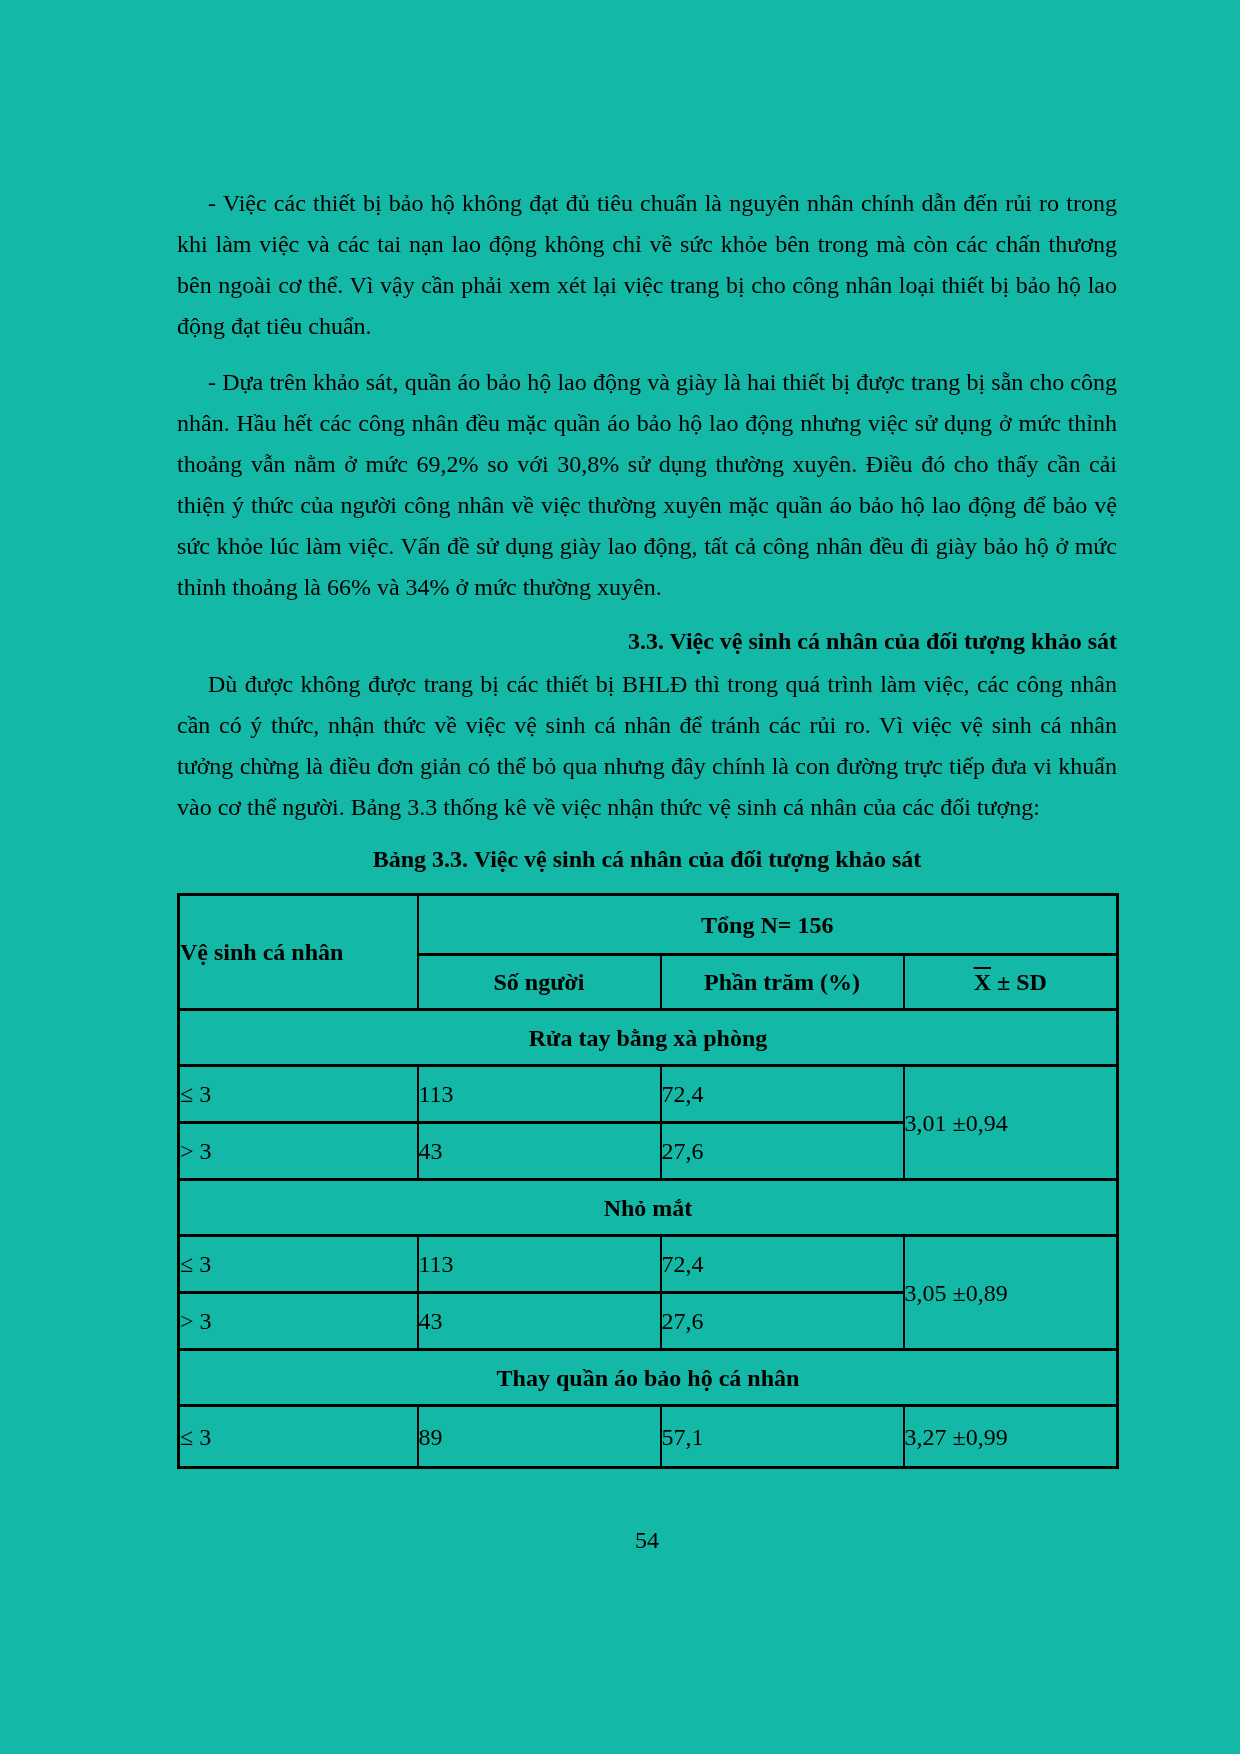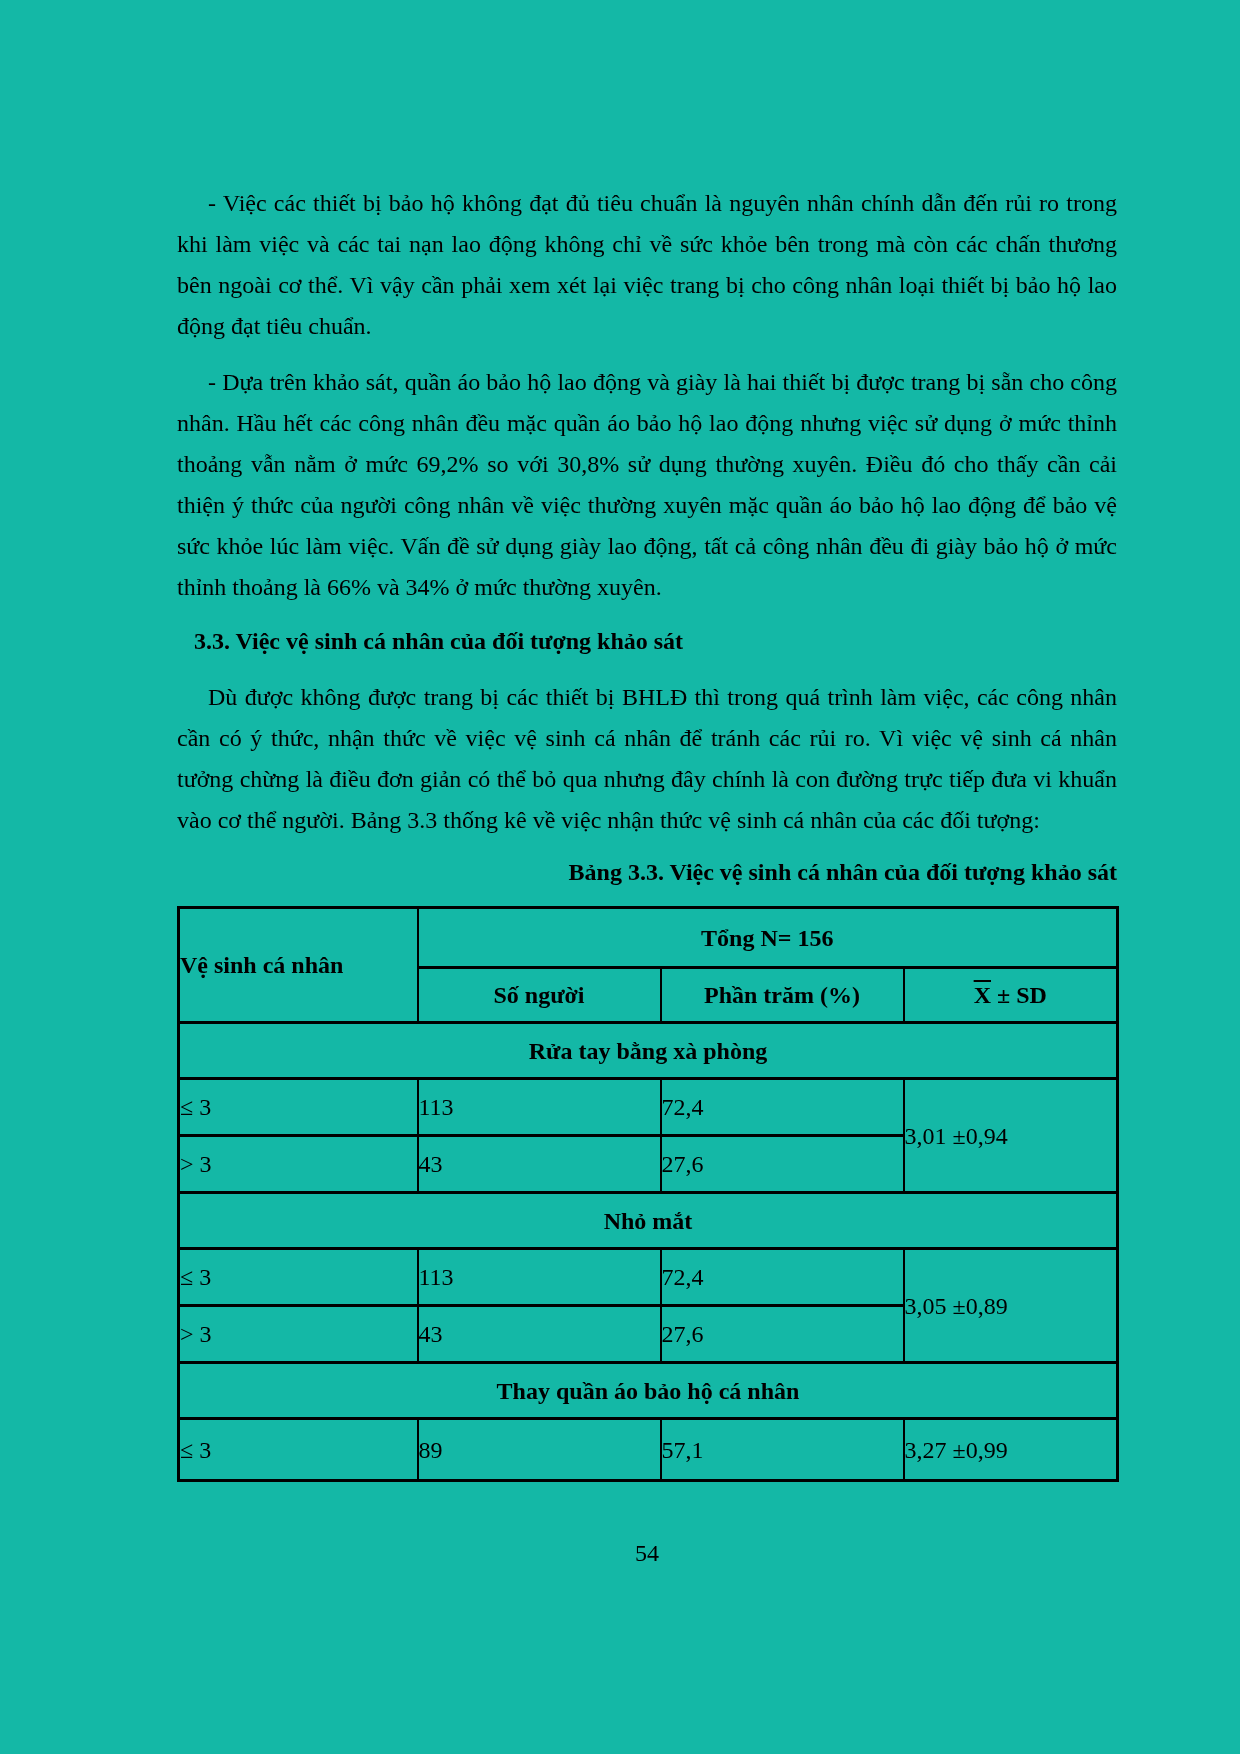--- a/index.html
+++ b/index.html
@@ -19,30 +19,30 @@
     line-height: 41px;
     text-align: justify;
     text-indent: 31px;
     margin: 0;
   }
   .para + .para { margin-top: 15px; }
   .section-heading {
     font-size: 24px;
     line-height: 41px;
     font-weight: bold;
-    margin: 13px 0 0 17px;
-    text-align: left;
+    margin: 13px 0 0 11px;
+    text-align: right;
   }
-  .section-heading + .para { margin-top: 15px; }
+  .section-heading + .para { margin-top: 2px; }
   .table-caption {
     font-size: 24px;
     line-height: 41px;
     font-weight: bold;
     margin: 11px 0 7px 0;
-    text-align: right;
+    text-align: center;
   }
   table.data-table {
     border-collapse: collapse;
     table-layout: fixed;
     width: 939px;
     margin-top: 13px;
     border: 3px solid #000;
   }
   table.data-table td {
     border: 2px solid #000;

